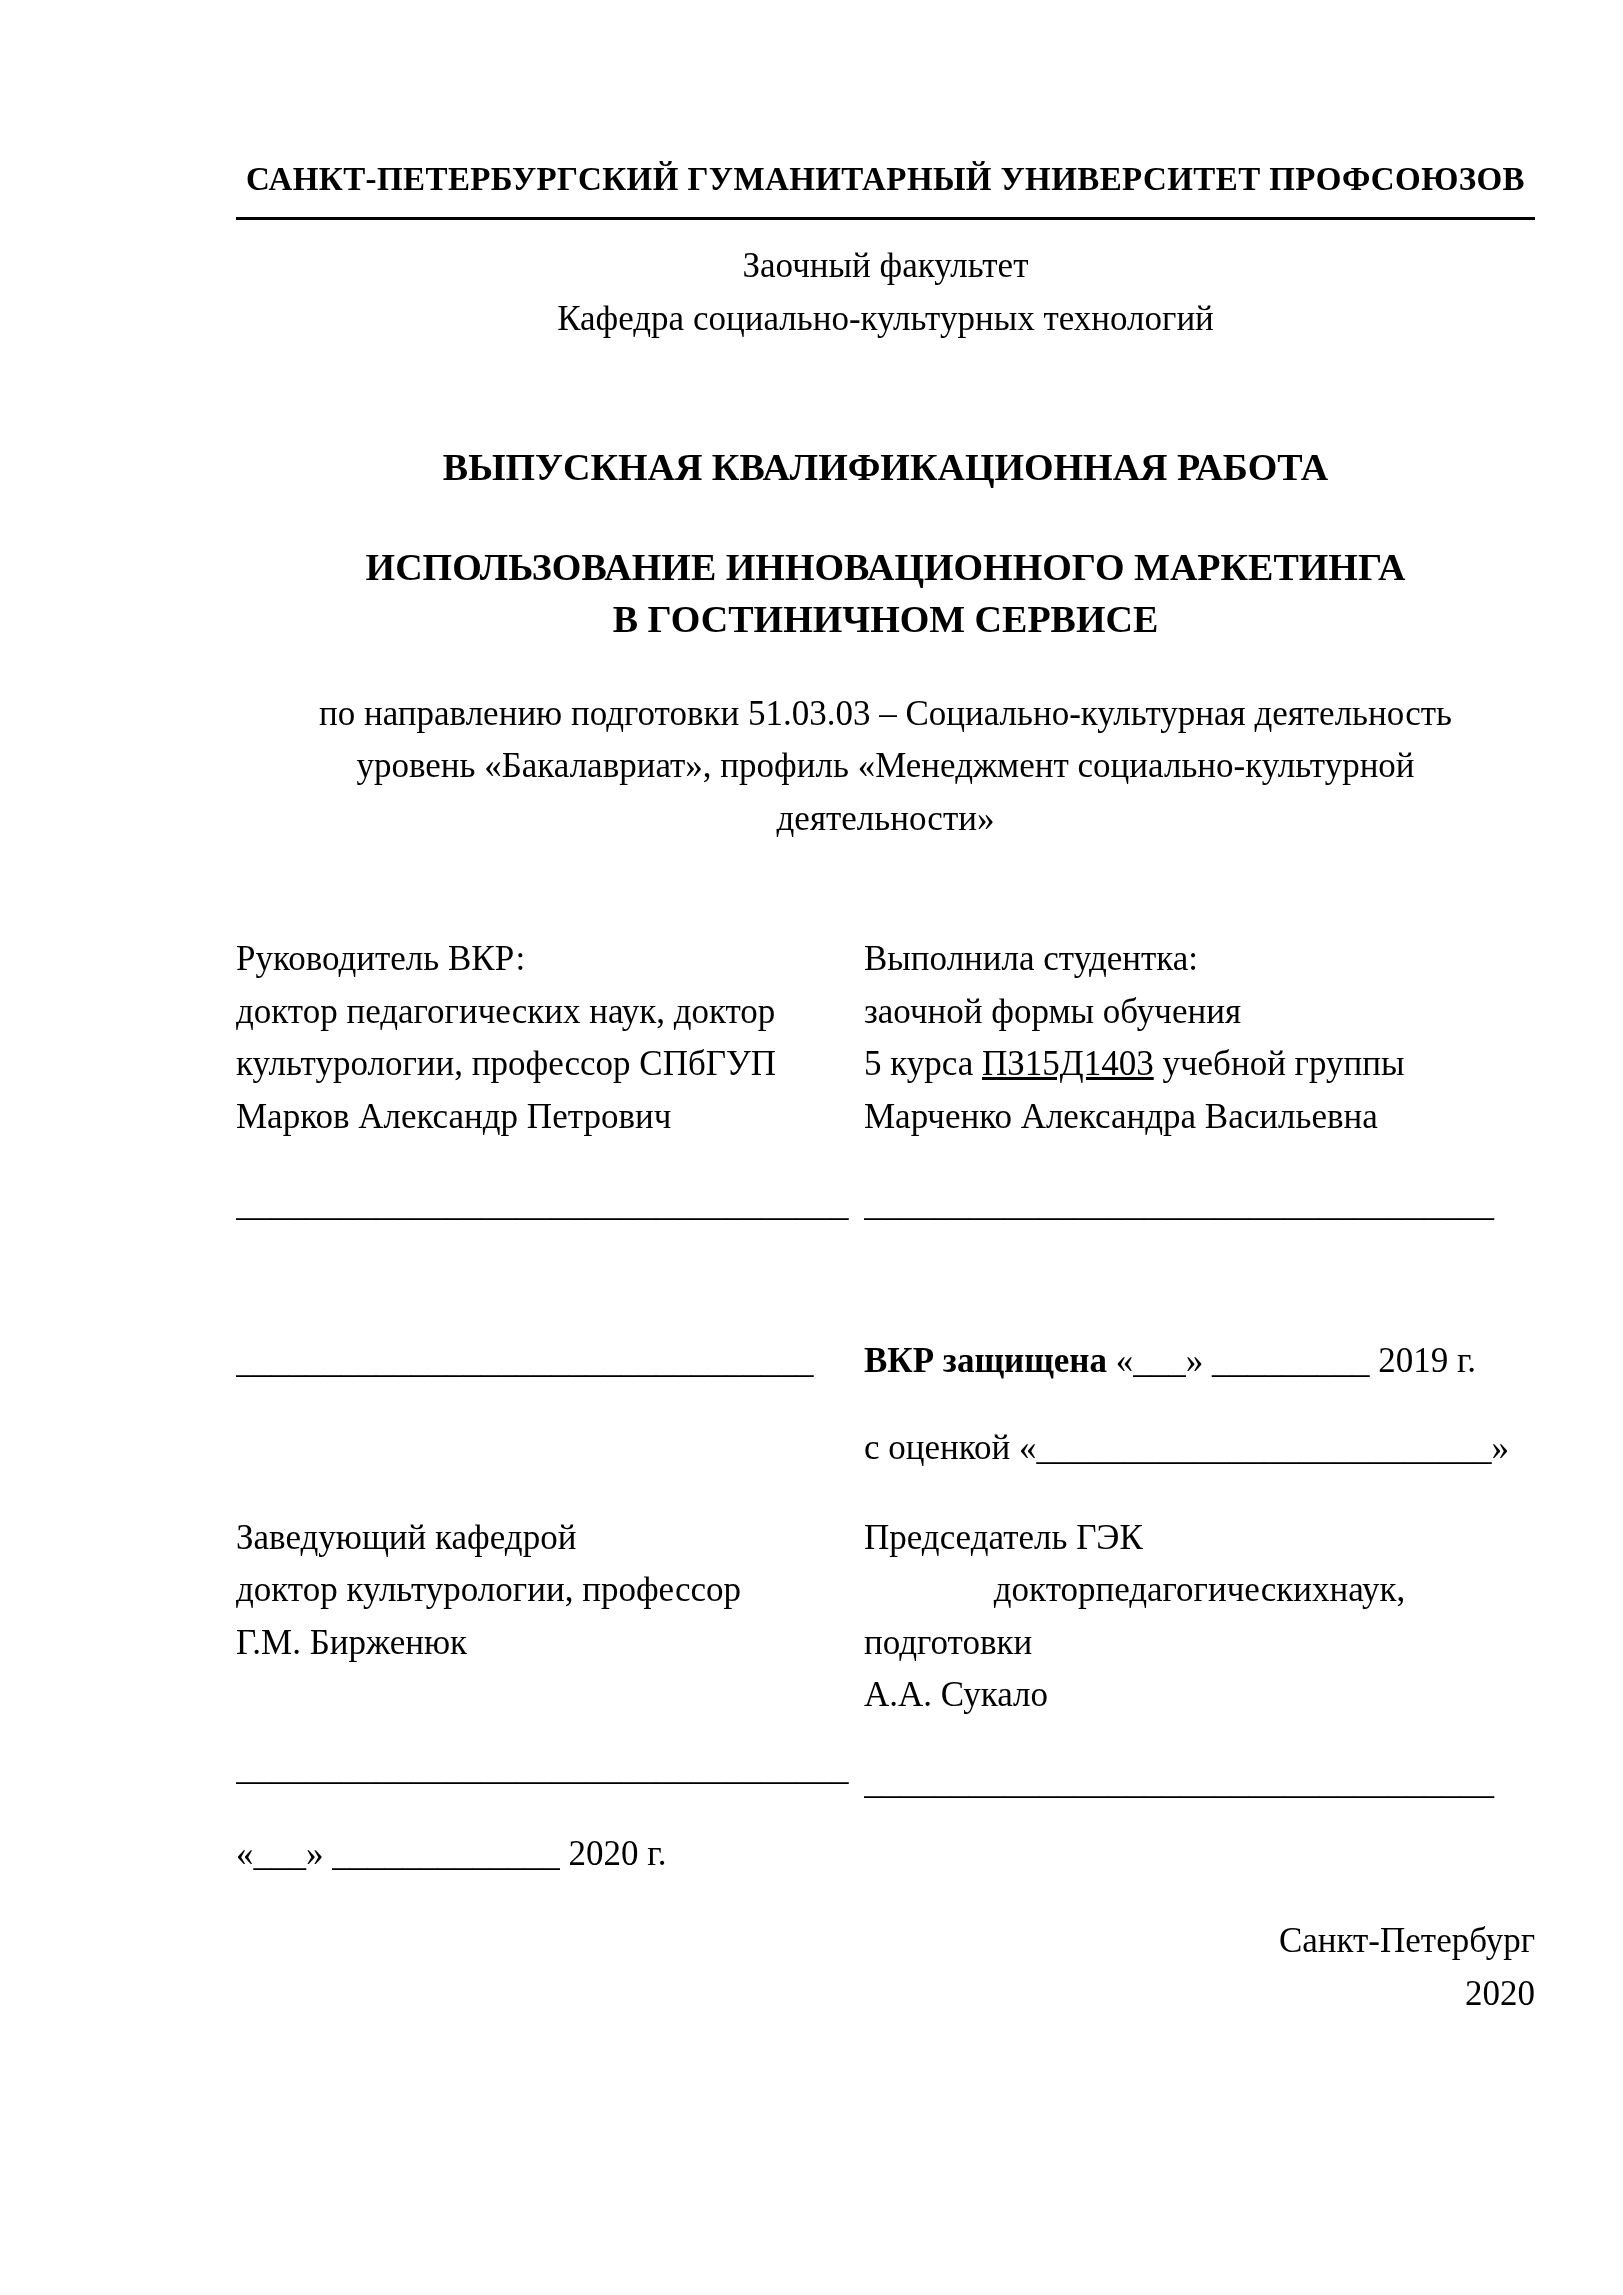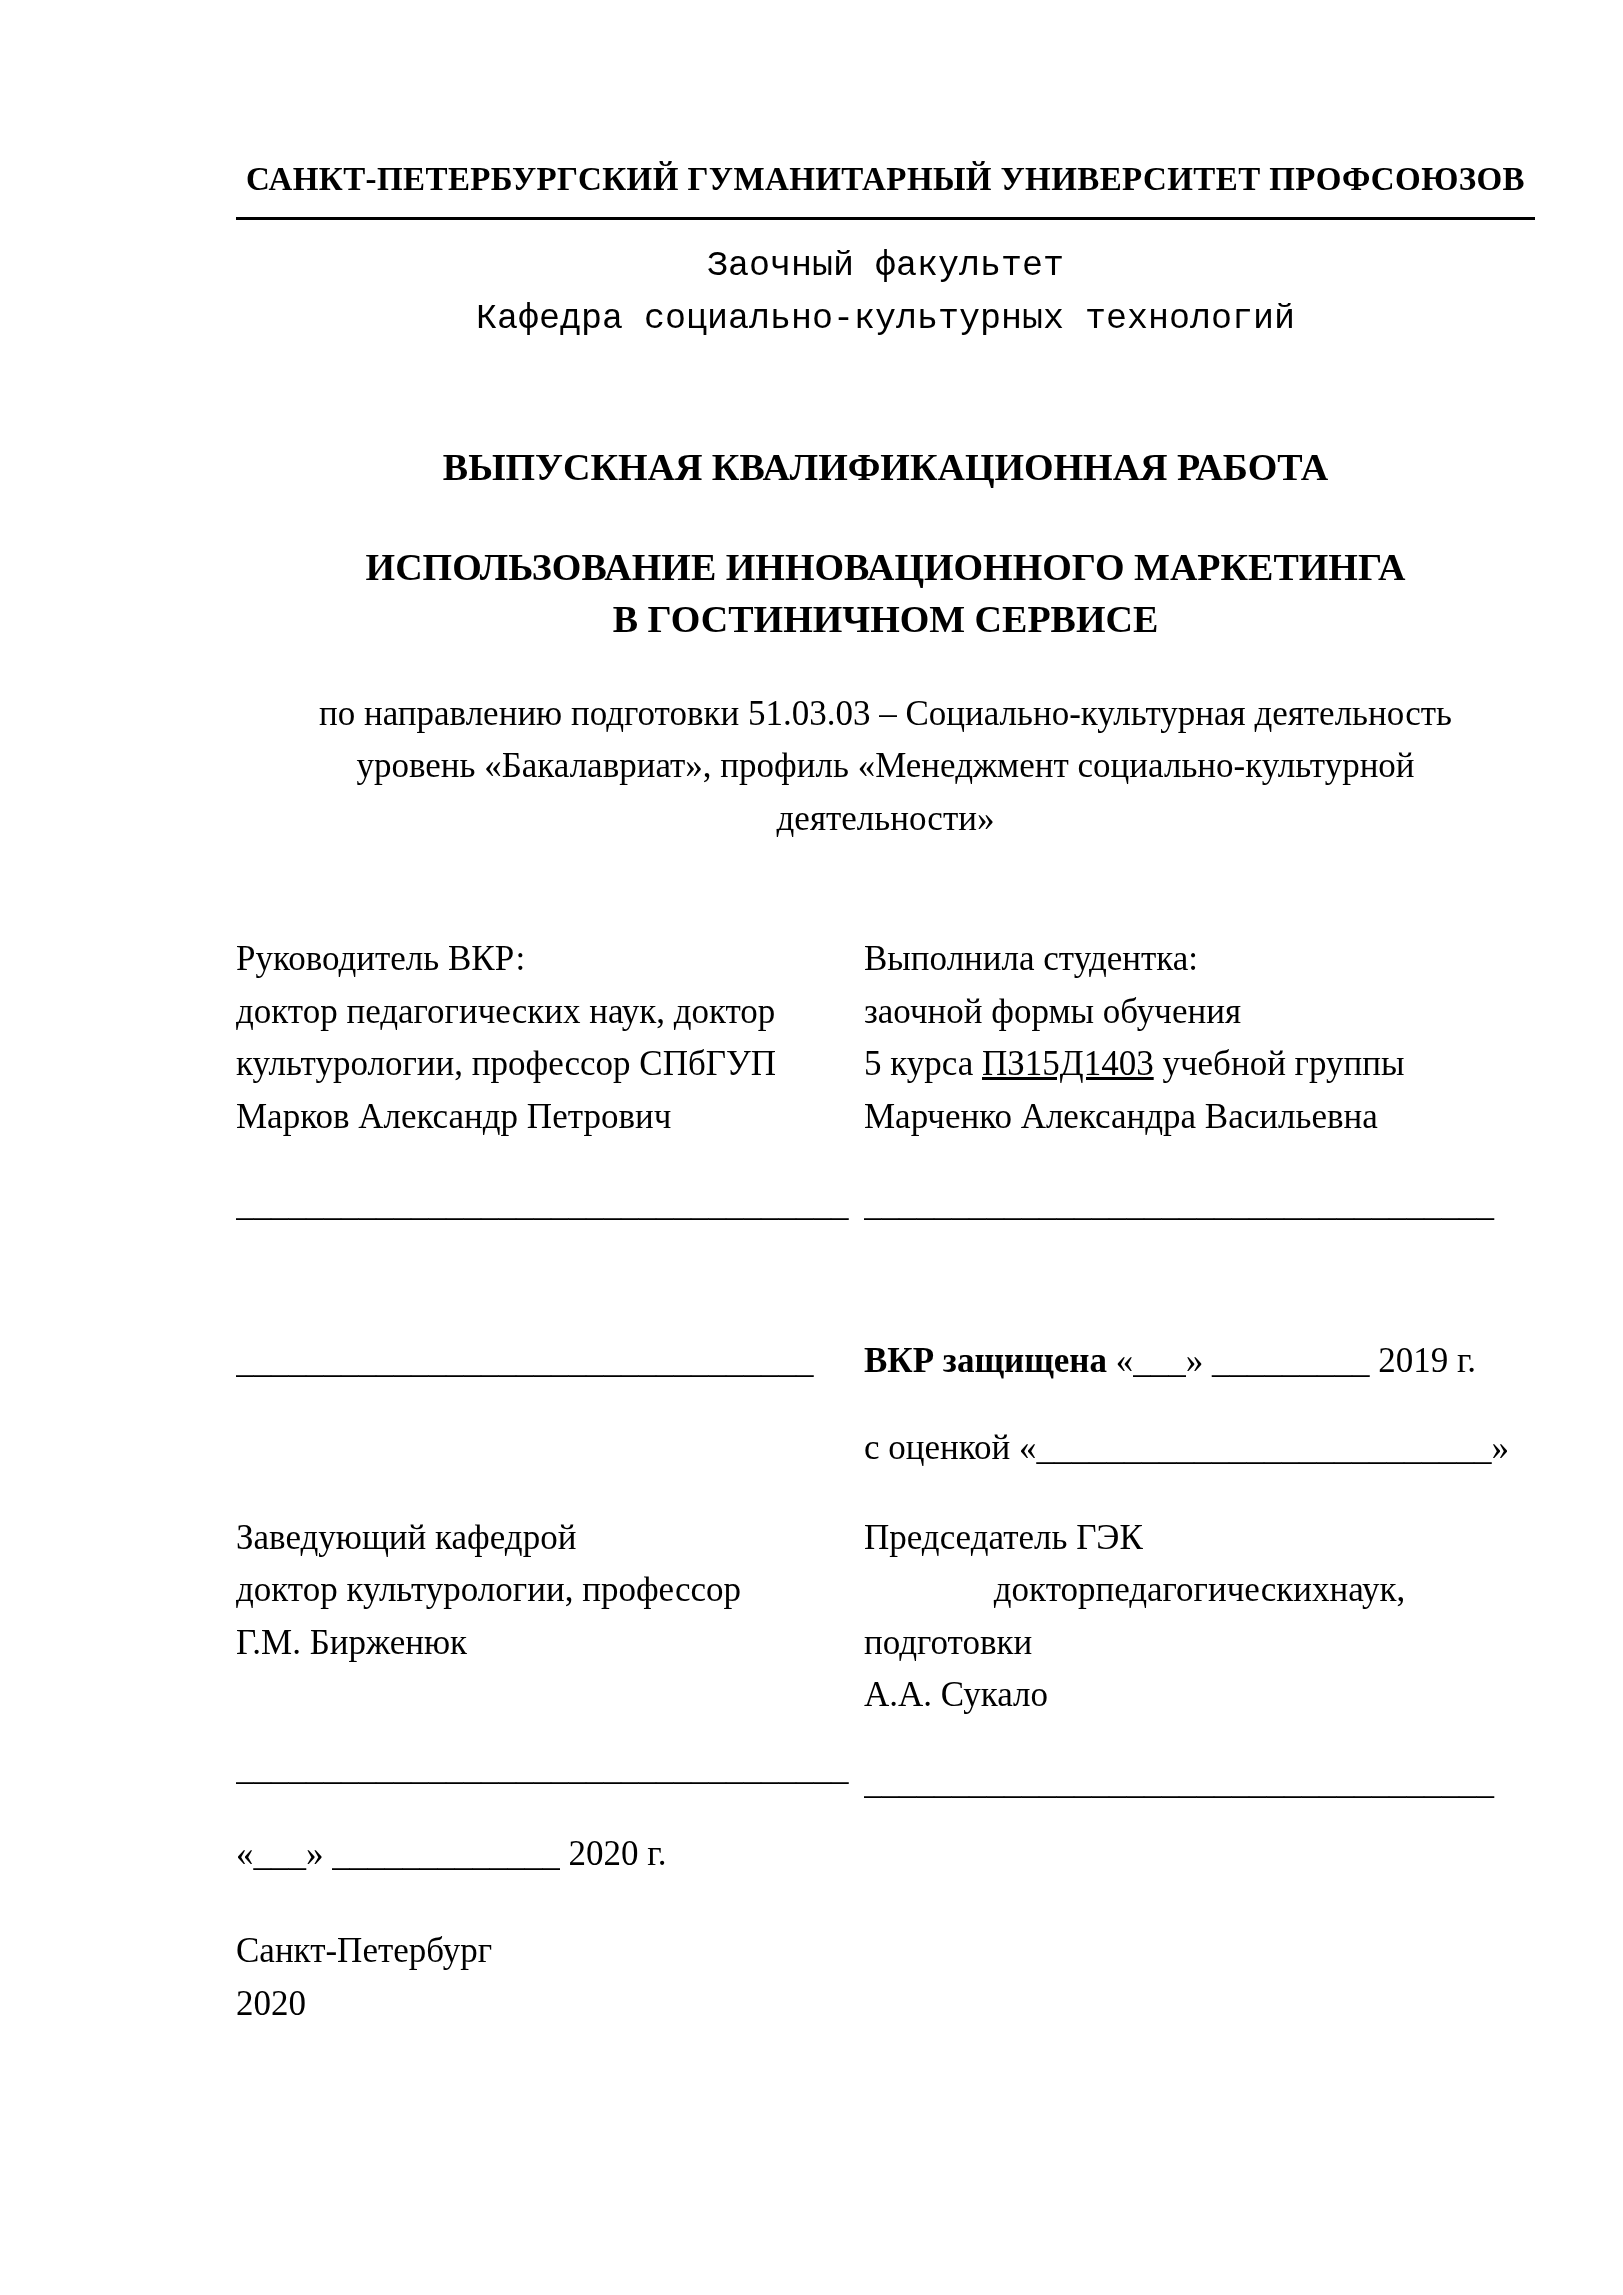--- a/index.html
+++ b/index.html
@@ -23,21 +23,20 @@
     font-weight: bold;
     font-size: 33px;
     letter-spacing: 0.4px;
     border-bottom: 3.1px solid #000;
     padding-bottom: 19px;
   }
   .subheader {
     text-align: center;
     line-height: 1.5;
     margin-top: 20.4px;
-    font-family: Liberation Mono, monospace;
   }
   .worktype {
     text-align: center;
     font-weight: bold;
     font-size: 38px;
     margin-top: 100px;
   }
   .thesis-title {
     text-align: center;
     font-weight: bold;
@@ -64,23 +63,23 @@
   .row-sig2    { margin-top: 19.6px; }
   .row-date    { margin-top: 19.6px; }
   .sig-offset  { padding-top: 14px; }
   .bold { font-weight: bold; }
   .u { text-decoration: underline; }
   .justify-line {
     display: flex;
     justify-content: center;
   }
   .footer {
-    text-align: left;
+    text-align: right;
     line-height: 1.5;
-    margin-top: 45px;
+    margin-top: 35px;
     font-family: Liberation Serif, serif;
   }
   .sig {
     white-space: nowrap;
     overflow: hidden;
   }
 </style>
 </head>
 <body>
 

